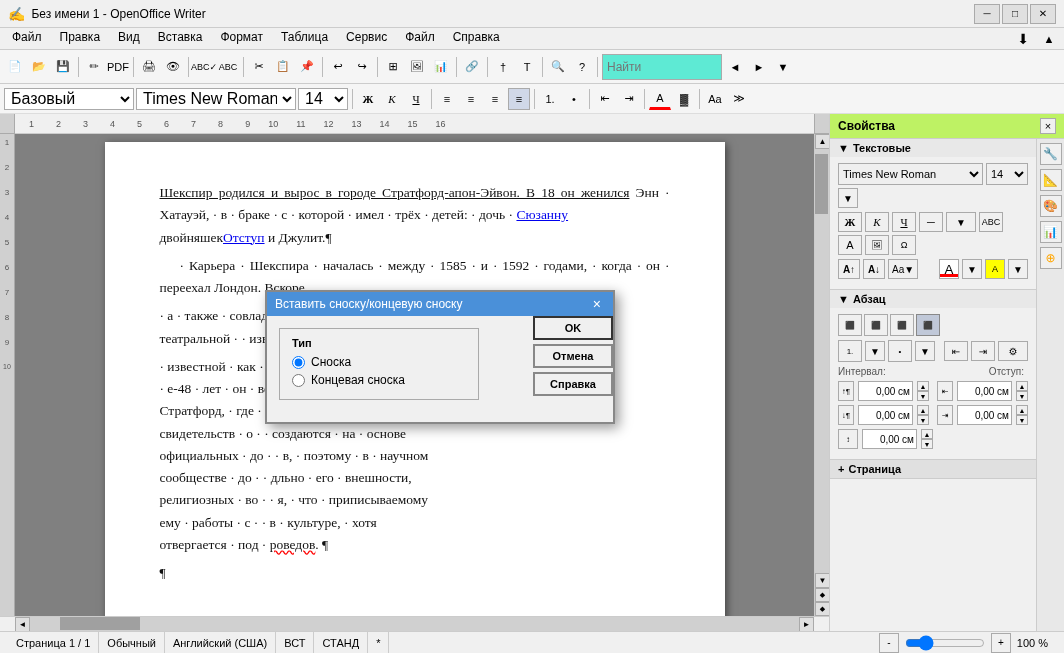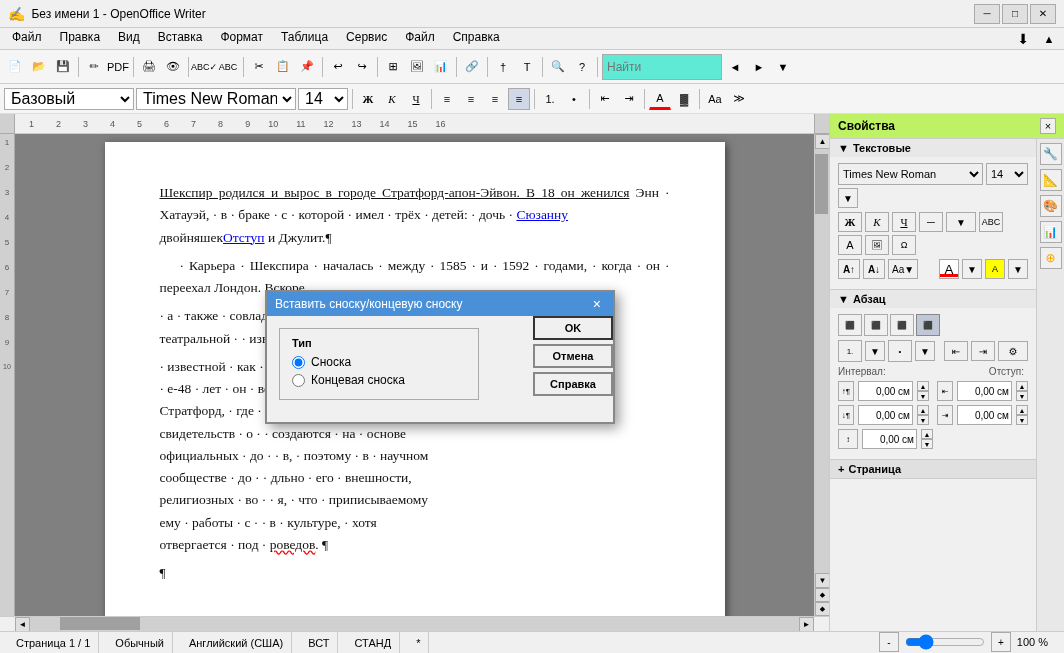--- a/index.html
+++ b/index.html
@@ -35,21 +35,21 @@
 
     
     .sidebar { width: 230px; background: #f0f0f0; border-left: 1px solid #ccc; overflow-y: auto; }
     .sidebar-title { background: #bef264; padding: 4px 8px; font-weight: bold; font-size: 12px; display: flex; align-items: center; justify-content: space-between; border-bottom: 1px solid #ccc; }
     .sidebar-section { border-bottom: 1px solid #ccc; }
     .sidebar-section-title { background: #e8e8e8; padding: 3px 8px; font-size: 11px; font-weight: bold; display: flex; align-items: center; gap: 4px; cursor: pointer; }
     .sidebar-section-content { padding: 6px 8px; }
     .prop-btn { width: 20px; height: 20px; border: 1px solid #aaa; background: #f0f0f0; cursor: pointer; font-size: 10px; display: flex; align-items: center; justify-content: center; }
 
     
-    .status-bar { height: 22px; background: #f0f0f0; border-top: 1px solid #ccc; display: flex; align-items: flex-start; padding: 0 8px; font-size: 11px; gap: 8px; }
+    .status-bar { height: 22px; background: #f0f0f0; border-top: 1px solid #ccc; display: flex; align-items: center; padding: 0 8px; font-size: 11px; gap: 0; }
     .status-item { padding: 0 8px; border-right: 1px solid #ccc; height: 100%; display: flex; align-items: center; }
     .status-zoom { margin-left: auto; display: flex; align-items: center; gap: 4px; }
     .zoom-slider { width: 60px; }
 
     
     .dialog-overlay { position: fixed; top: 0; left: 0; width: 100%; height: 100%; z-index: 100; }
     .dialog { position: absolute; top: 290px; left: 265px; width: 350px; background: #f0f0f0; border: 2px solid #888; box-shadow: 4px 4px 12px rgba(0,0,0,0.4); z-index: 101; }
     .dialog-title { background: #4a90d9; color: white; padding: 4px 8px; font-size: 12px; display: flex; align-items: center; justify-content: space-between; }
     .dialog-close { background: none; border: none; color: white; cursor: pointer; font-size: 14px; padding: 0 4px; }
     .dialog-body { padding: 12px; }

